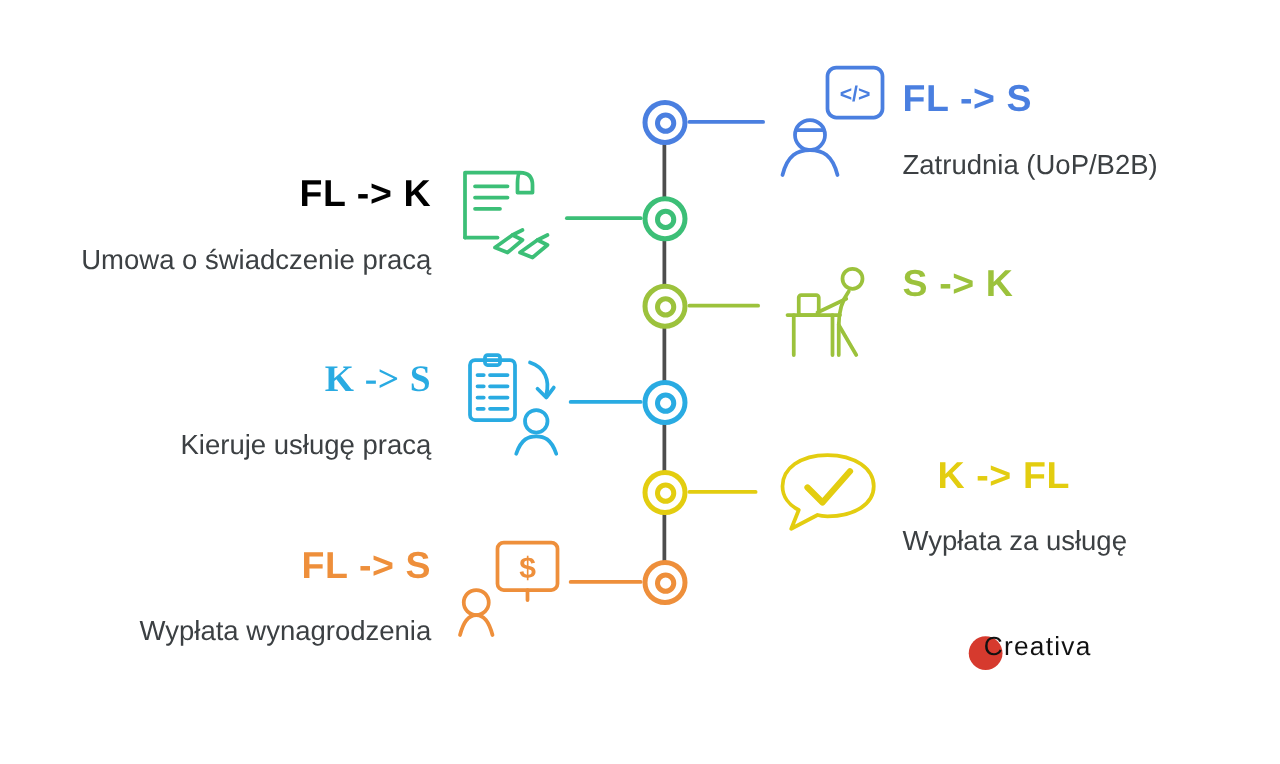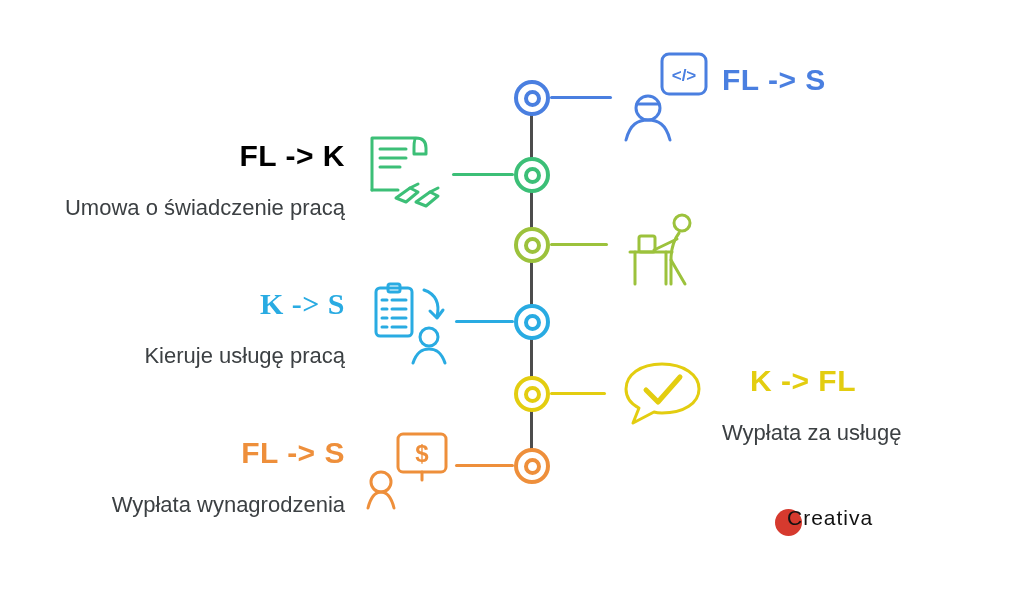--- a/index.html
+++ b/index.html
@@ -117,28 +117,30 @@
       <rect x="32" y="4" width="48" height="38" rx="5"></rect>
       <text x="56" y="32" text-anchor="middle" font-size="24" font-weight="bold" fill="currentColor" stroke="none">$</text>
       <path d="M56 42 V50"></path>
       <circle cx="15" cy="52" r="10"></circle>
       <path d="M2 78 C5 66 10 62 15 62 C20 62 25 66 28 78"></path>
     </svg>
   </div>
 
   <div class="entry right" style="left:722px;top:62px">
     <div class="entry-label" style="color: rgb(74, 127, 224);">FL -&gt; S</div>
+    <div class="entry-subtitle">Zatrudnia (UoP/B2B)</div>
   </div>
 
   <div class="entry left" style="left:15px;top:138px">
     <div class="entry-label" style="color: #000000;">FL -&gt; K</div>
     <div class="entry-subtitle">Umowa o świadczenie pracą</div>
   </div>
 
   <div class="entry right" style="left:722px;top:210px">
+    <div class="entry-label" style="color: rgb(156, 194, 60);">S -&gt; K</div>
   </div>
 
   <div class="entry left" style="left:15px;top:286px">
     <div class="entry-label" style="color: rgb(41, 171, 226); font-family: Liberation Serif, serif;">K -&gt; S</div>
     <div class="entry-subtitle">Kieruje usługę pracą</div>
   </div>
 
   <div class="entry right" style="left:722px;top:363px">
     <div class="entry-label" style="color: rgb(227, 205, 16); margin-left: 28px;">K -&gt; FL</div>
     <div class="entry-subtitle">Wypłata za usługę</div>

